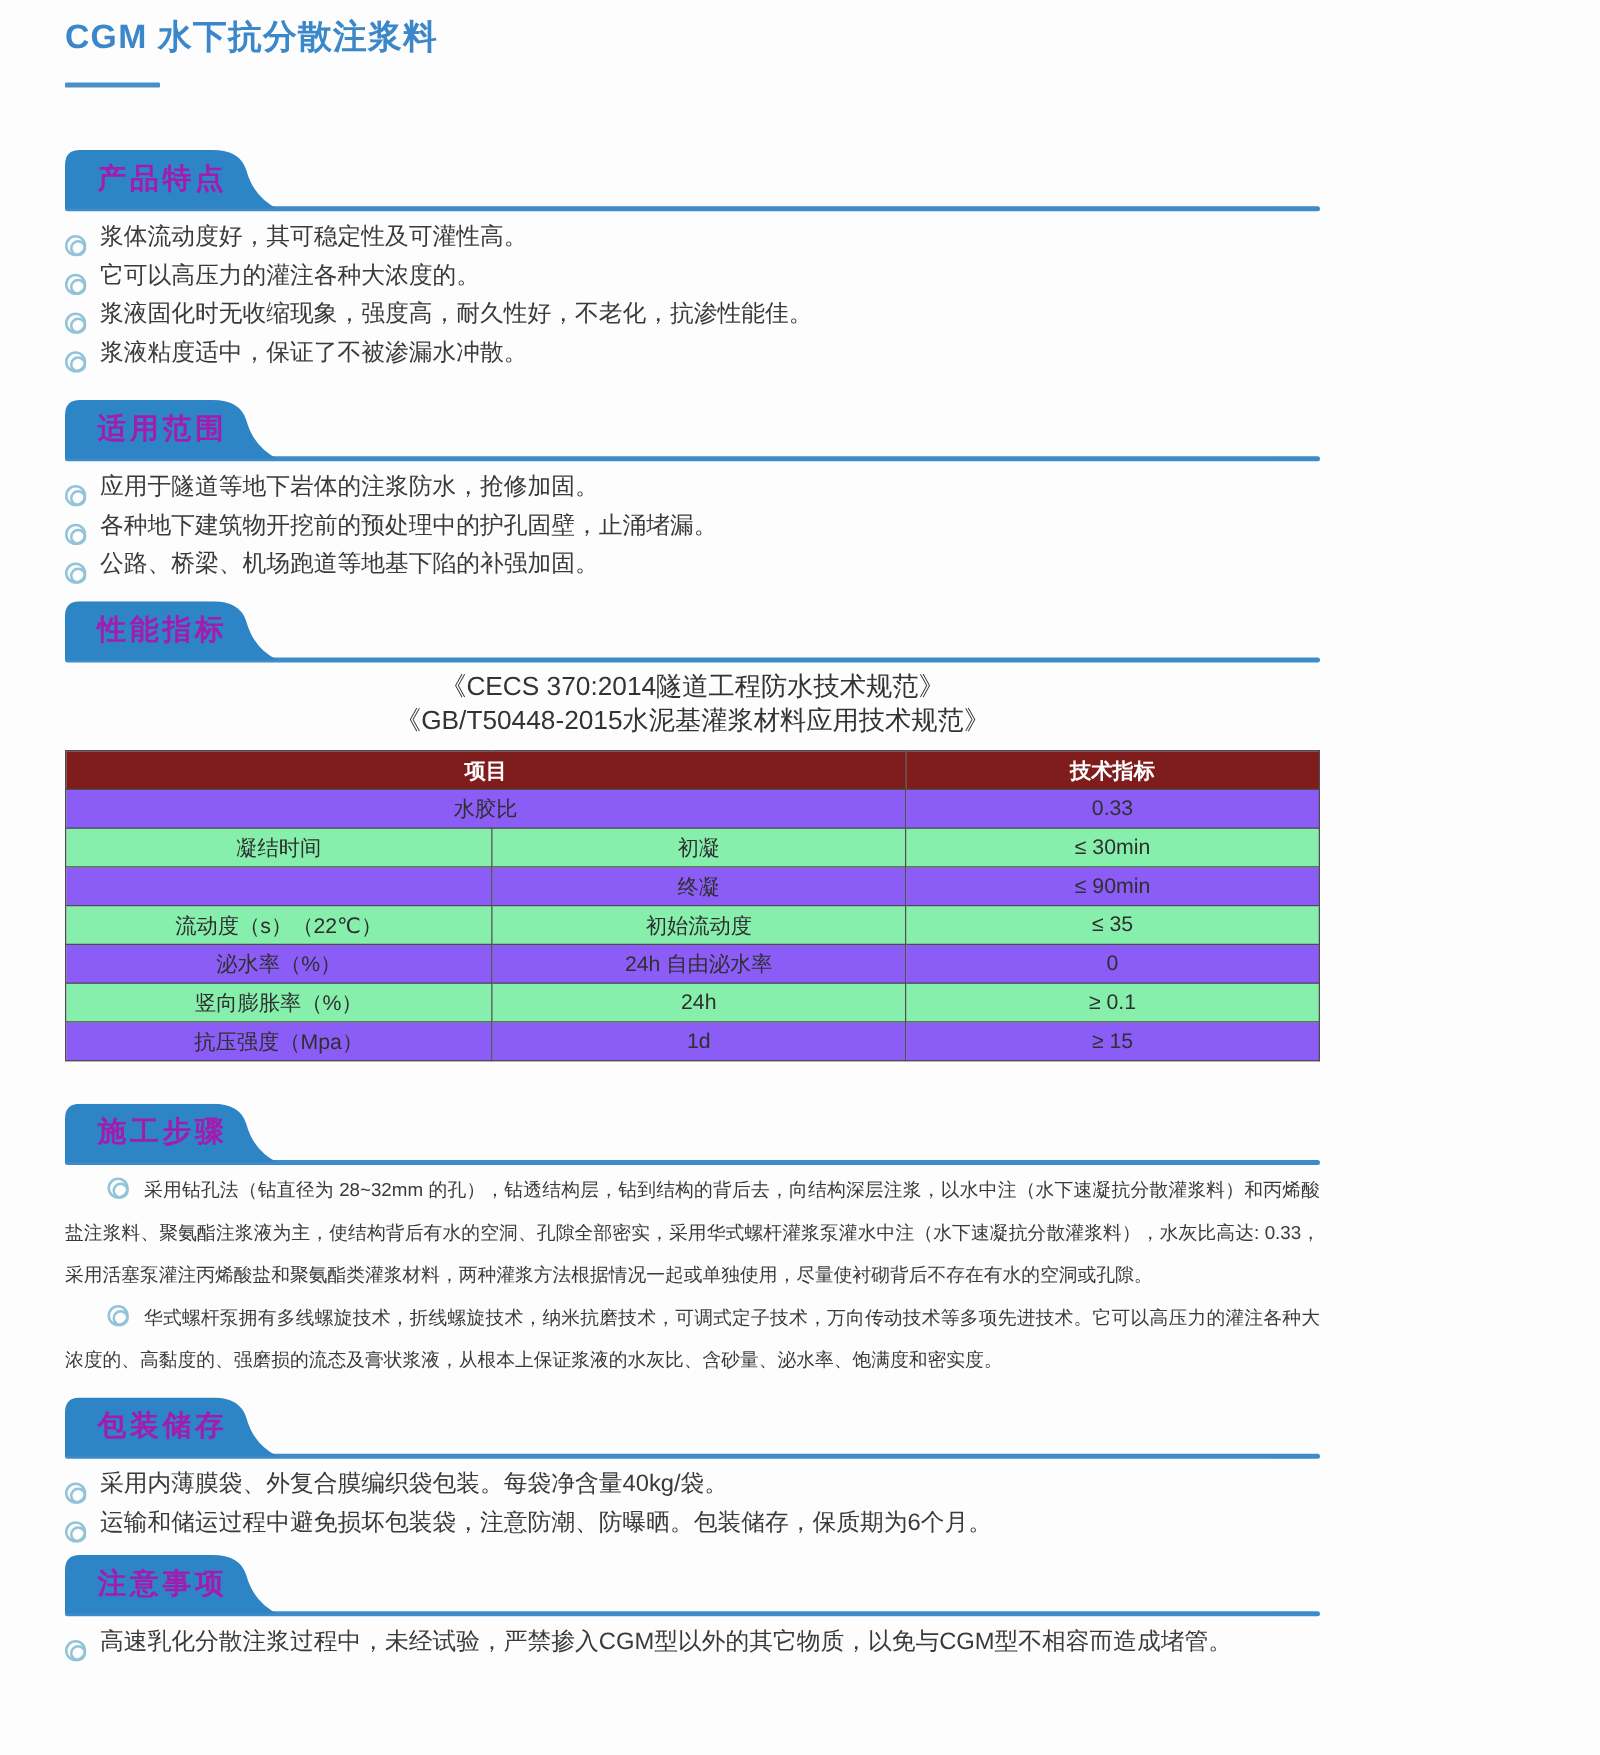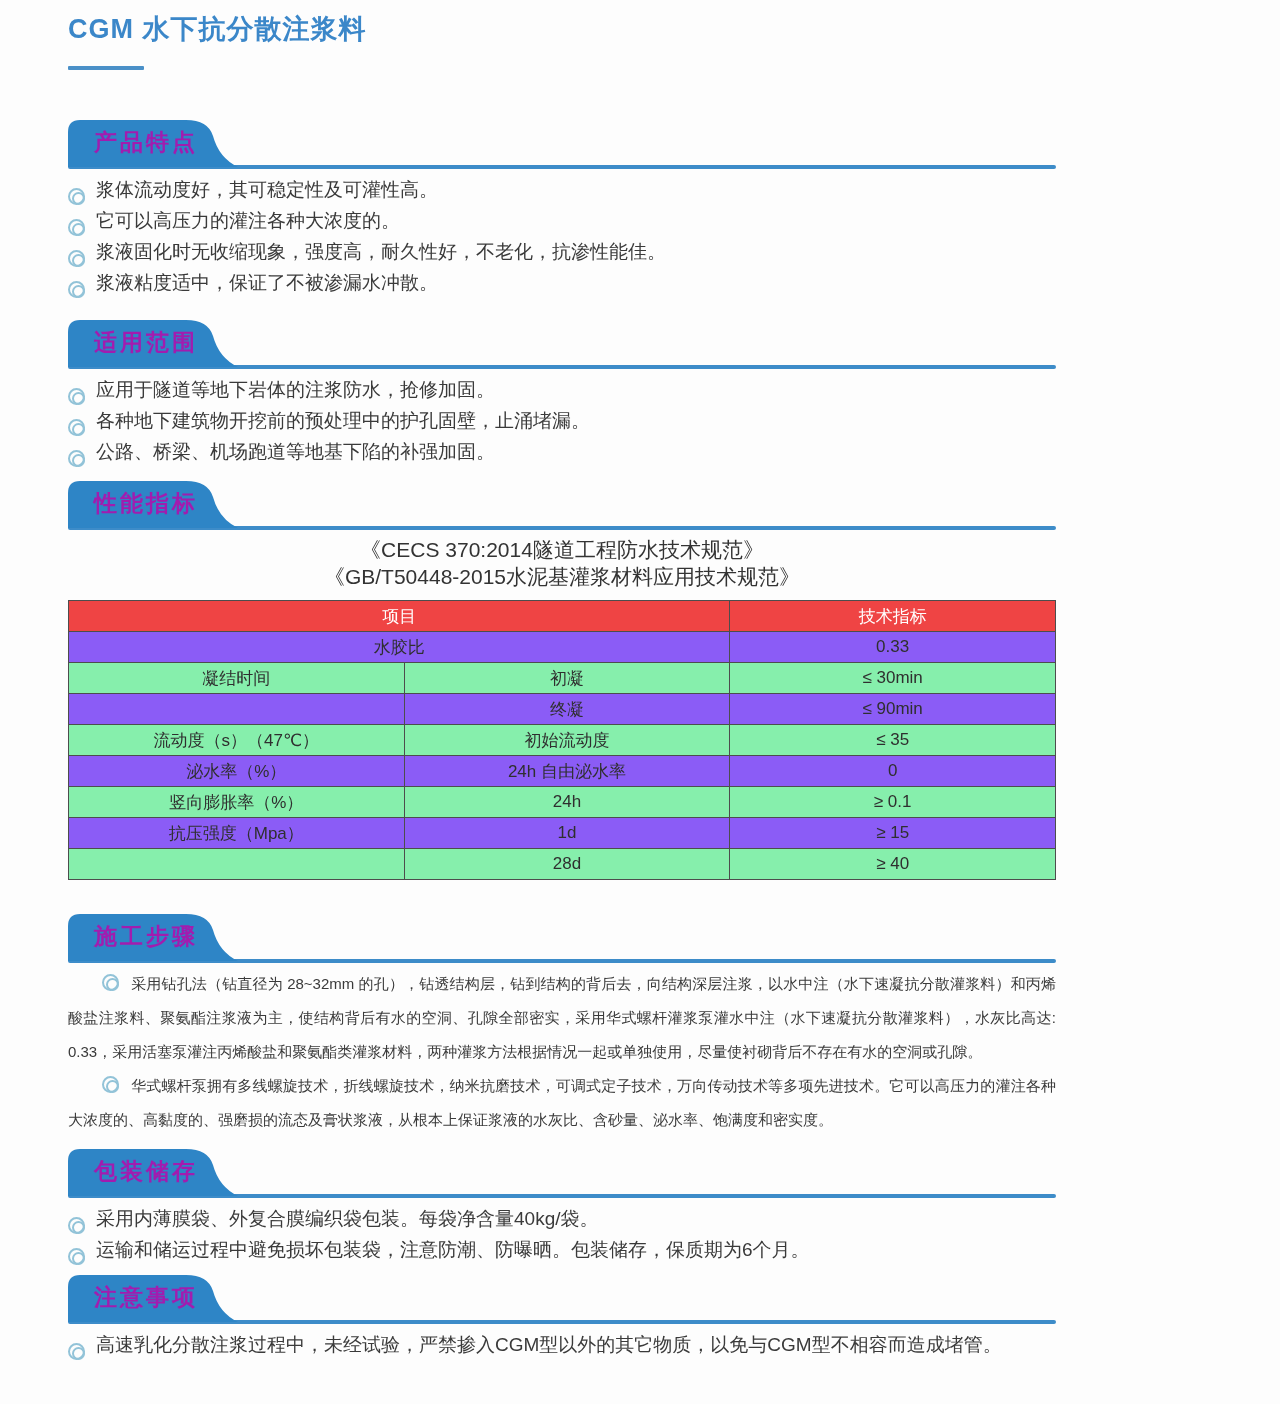--- a/index.html
+++ b/index.html
@@ -1,20 +1,20 @@
 <!DOCTYPE html>
 <html lang="zh"><head>
 <meta charset="utf-8">
 <style>
   * { margin:0; padding:0; box-sizing:border-box; }
   html,body { background:#fdfdfd; }
   body { font-family:"Liberation Sans","DejaVu Sans",sans-serif; color:#3a3a3a; }
   .page {
     width:1168px; height:1404px; overflow:hidden;
-    padding:12px 112px 0 68px;
+    padding:12px 112px 0 52px;
   }
   
   .doc-title { font-size:27px; line-height:34px; font-weight:bold; color:#3b87c9; letter-spacing:1px; }
   .title-underline { width:76px; height:4px; background:#4a90c8; margin-top:20px; border-radius:1px; }
   
   .sec-head { position:relative; height:49px; }
   .sec-rule { position:absolute; left:0; right:0; bottom:0; height:4px; background:#3d8cc9; border-radius:2px; }
   .sec-badge { position:absolute; left:0; bottom:2px; width:170px; height:47px; }
   .badge-shape { position:absolute; inset:0; width:100%; height:100%; display:block; }
   .badge-label {
@@ -36,21 +36,21 @@
   
   .standards { margin-top:6px; text-align:center; }
   .standards div { font-size:21px; line-height:27px; color:#333; }
   table.spec-table {
     width:100%; margin-top:10px; border-collapse:collapse;
     font-size:17px; color:#2f2f2f; table-layout:fixed;
   }
   table.spec-table th, table.spec-table td {
     border:1px solid #4d4d4d; text-align:center; height:31px; padding:2px 6px; font-weight:normal;
   }
-  table.spec-table th { background:#ef4444; color:#ffffff; }
+  table.spec-table th { background:#7f1d1d; color:#ffffff;font-weight:bold; }
   tr.alt td { background:#8b5cf6; }
   tr.plain td { background:#86efac; }
   
   .construction-text { margin-top:4px; }
   .construction-text p {
     font-size:15px; line-height:34px; text-align:justify; text-indent:34px; color:#3a3a3a;
   }
   .inline-ring { margin-right:12px; vertical-align:-2px; }
   
   .mt-s1 { margin-top:50px; }
@@ -159,44 +159,39 @@
           <td>凝结时间</td>
           <td>初凝</td>
           <td>≤ 30min</td>
         </tr>
         <tr class="alt">
           <td></td>
           <td>终凝</td>
           <td>≤ 90min</td>
         </tr>
         <tr class="plain">
-          <td>流动度（s）（47℃）</td>
+          <td>流动度（s）（22℃）</td>
           <td>初始流动度</td>
           <td>≤ 35</td>
         </tr>
         <tr class="alt">
           <td>泌水率（%）</td>
           <td>24h 自由泌水率</td>
           <td>0</td>
         </tr>
         <tr class="plain">
           <td>竖向膨胀率（%）</td>
           <td>24h</td>
           <td>≥ 0.1</td>
         </tr>
         <tr class="alt">
           <td>抗压强度（Mpa）</td>
           <td>1d</td>
           <td>≥ 15</td>
         </tr>
-        <tr class="plain">
-          <td></td>
-          <td>28d</td>
-          <td>≥ 40</td>
-        </tr>
       </tbody>
     </table>
   </section>
 
   <section>
     <div class="sec-head mt-s4">
       <div class="sec-rule"></div>
       <div class="sec-badge">
         <svg class="badge-shape" viewBox="0 0 170 47" preserveAspectRatio="none" aria-hidden="true">
             <path d="M0,12 Q0,0 12,0 L118,0 Q140,0 145,16 Q151,38 170,47 L0,47 Z" fill="#2e85c6"></path>

